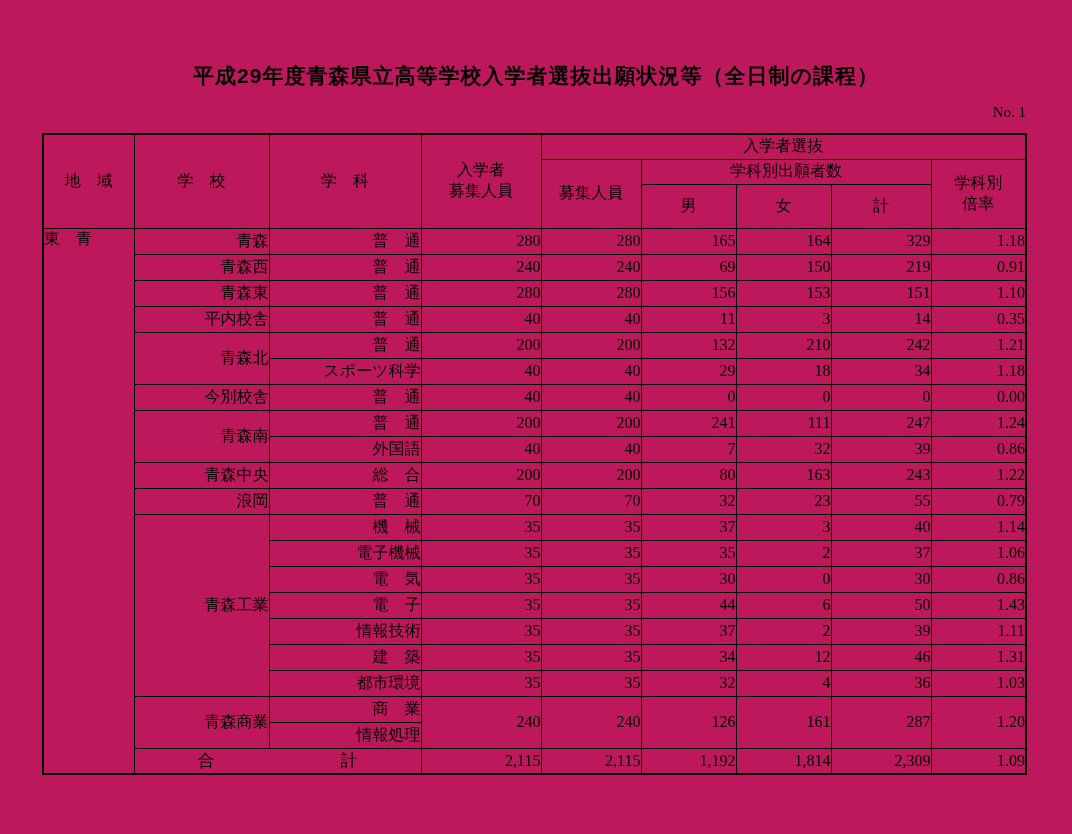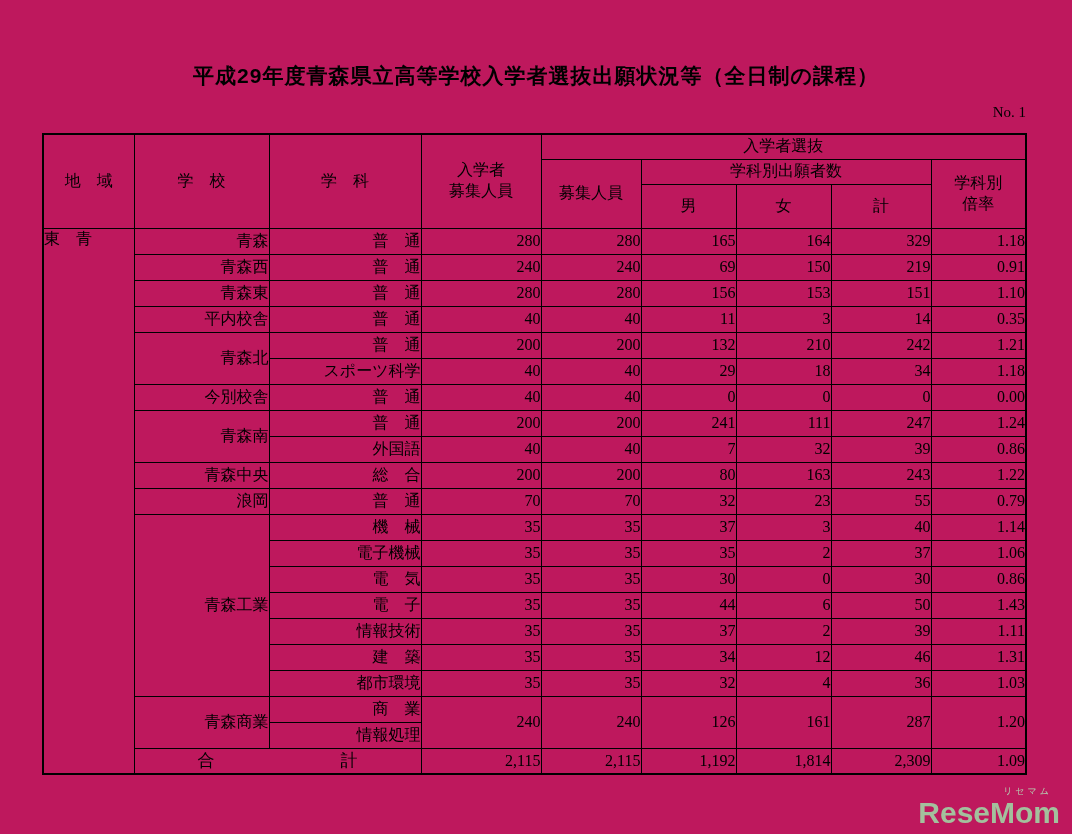--- a/index.html
+++ b/index.html
@@ -323,18 +323,14 @@
           <td class="num-cell">2,115</td>
           <td class="num-cell">2,115</td>
           <td class="num-cell">1,192</td>
           <td class="num-cell">1,814</td>
           <td class="num-cell">2,309</td>
           <td class="num-cell">1.09</td>
         </tr>
       </tbody>
   </table>
 
-  <div class="watermark">
-    <span class="wm-sub">リセマム</span>
-    <span class="wm-main">ReseMom</span>
-  </div>
 
 </div>
 
 </body></html>

